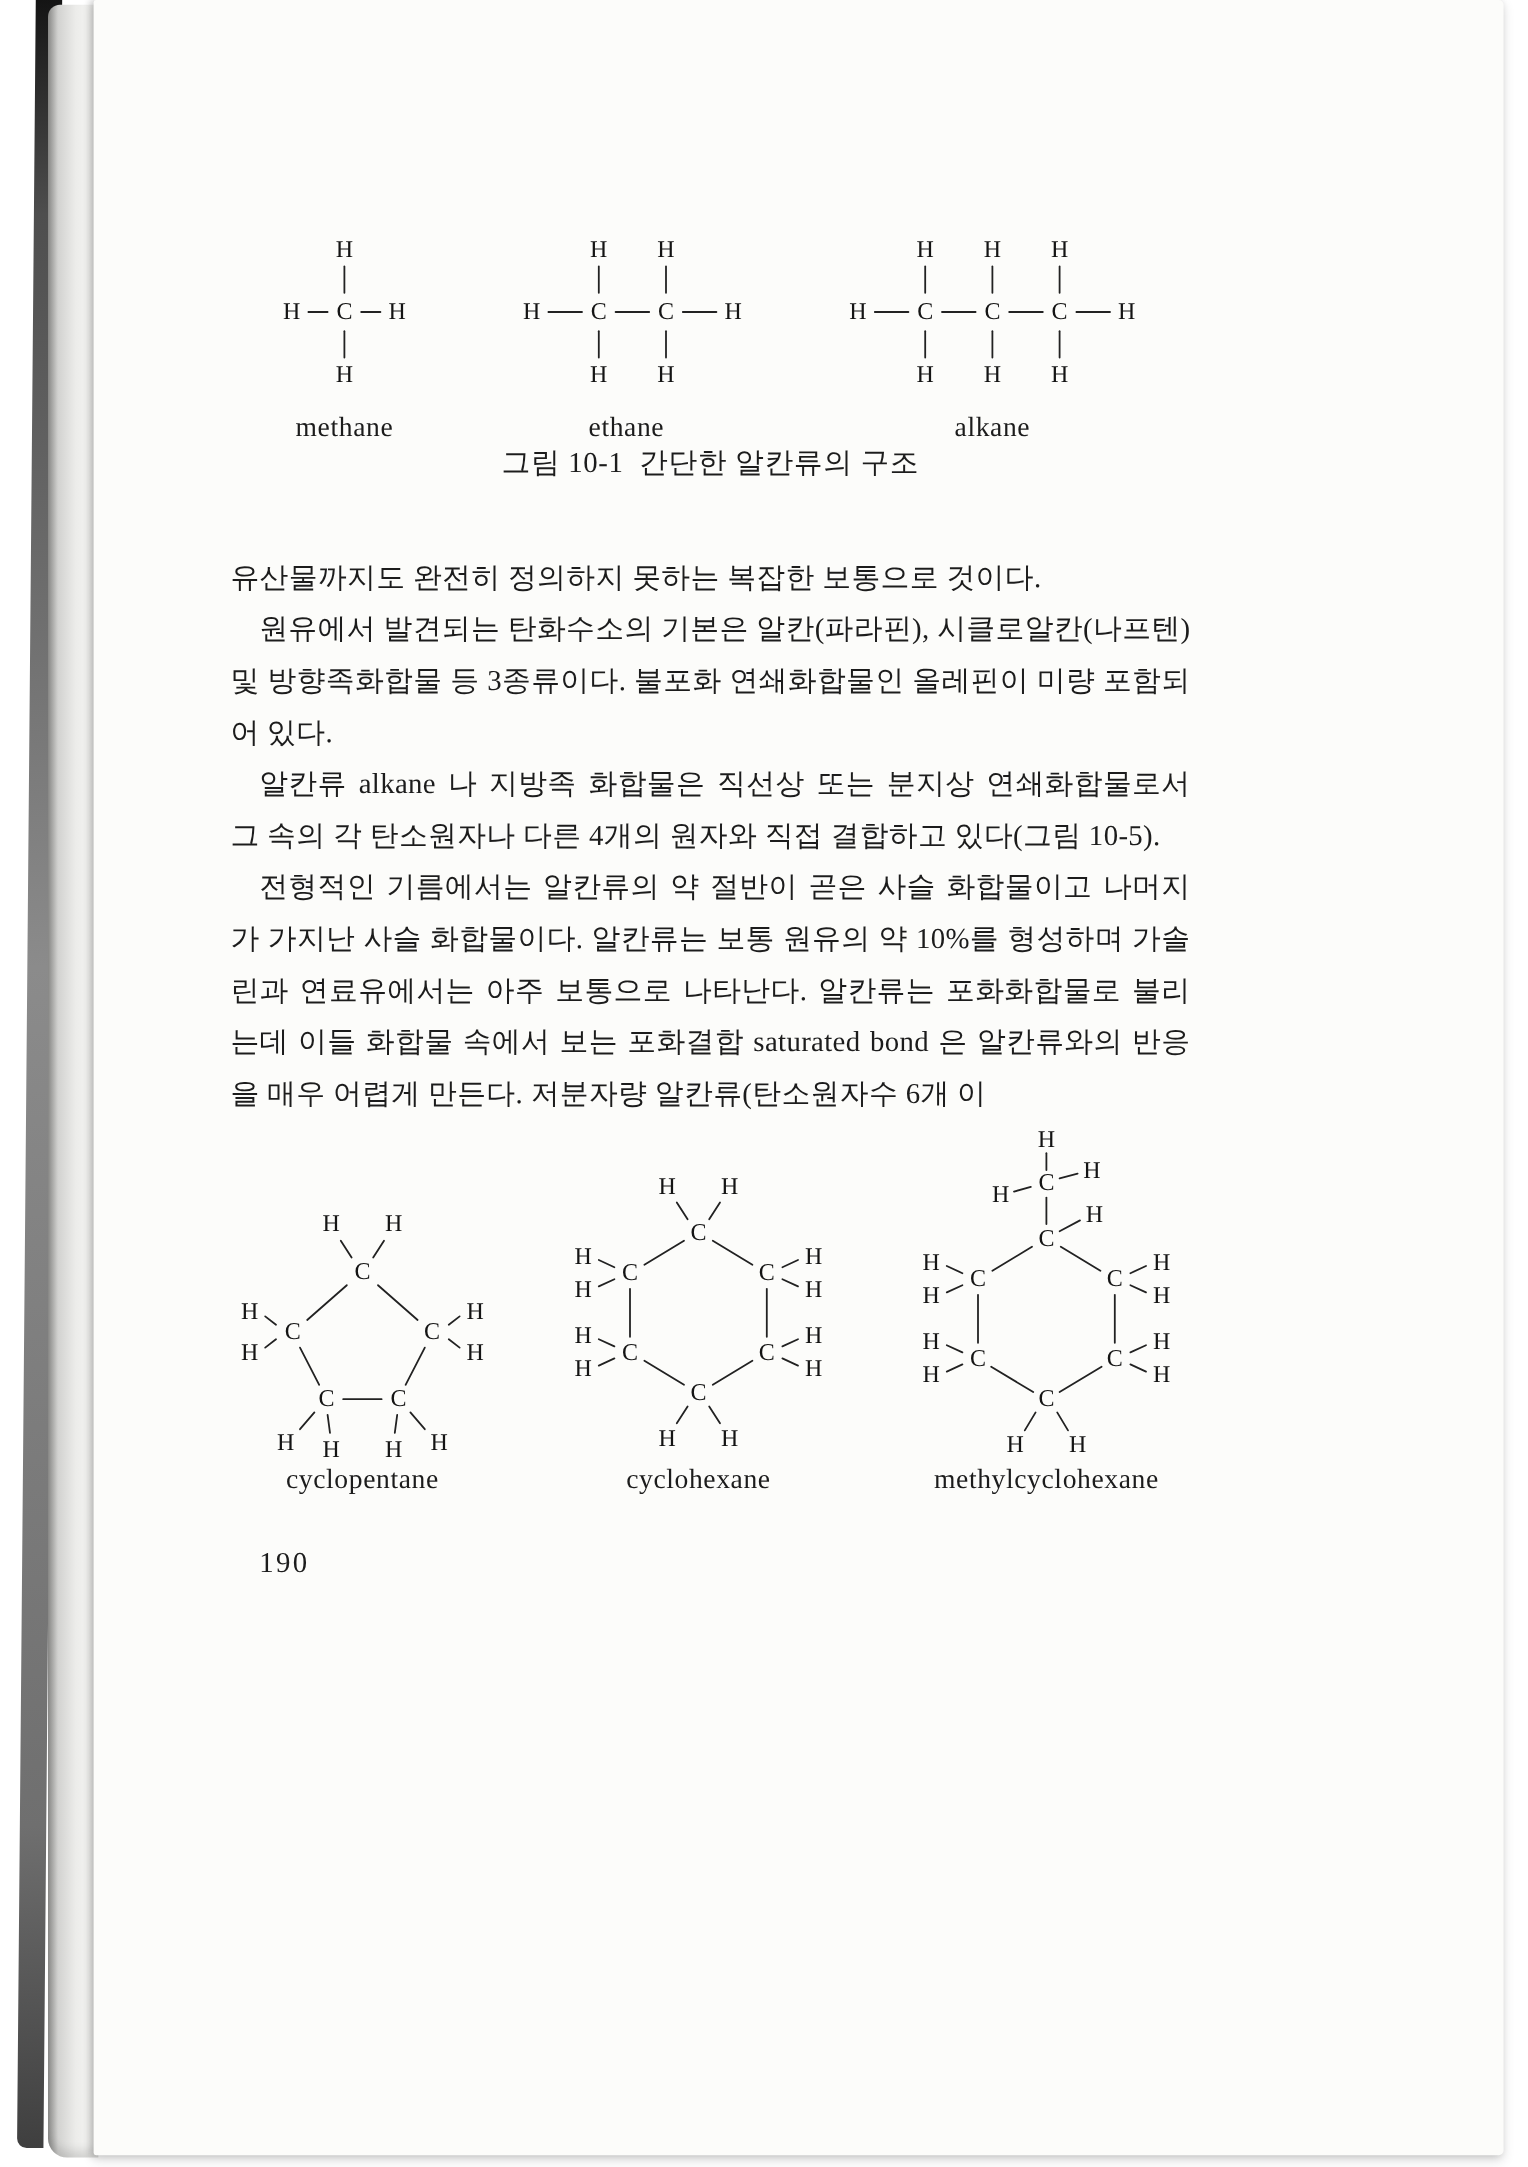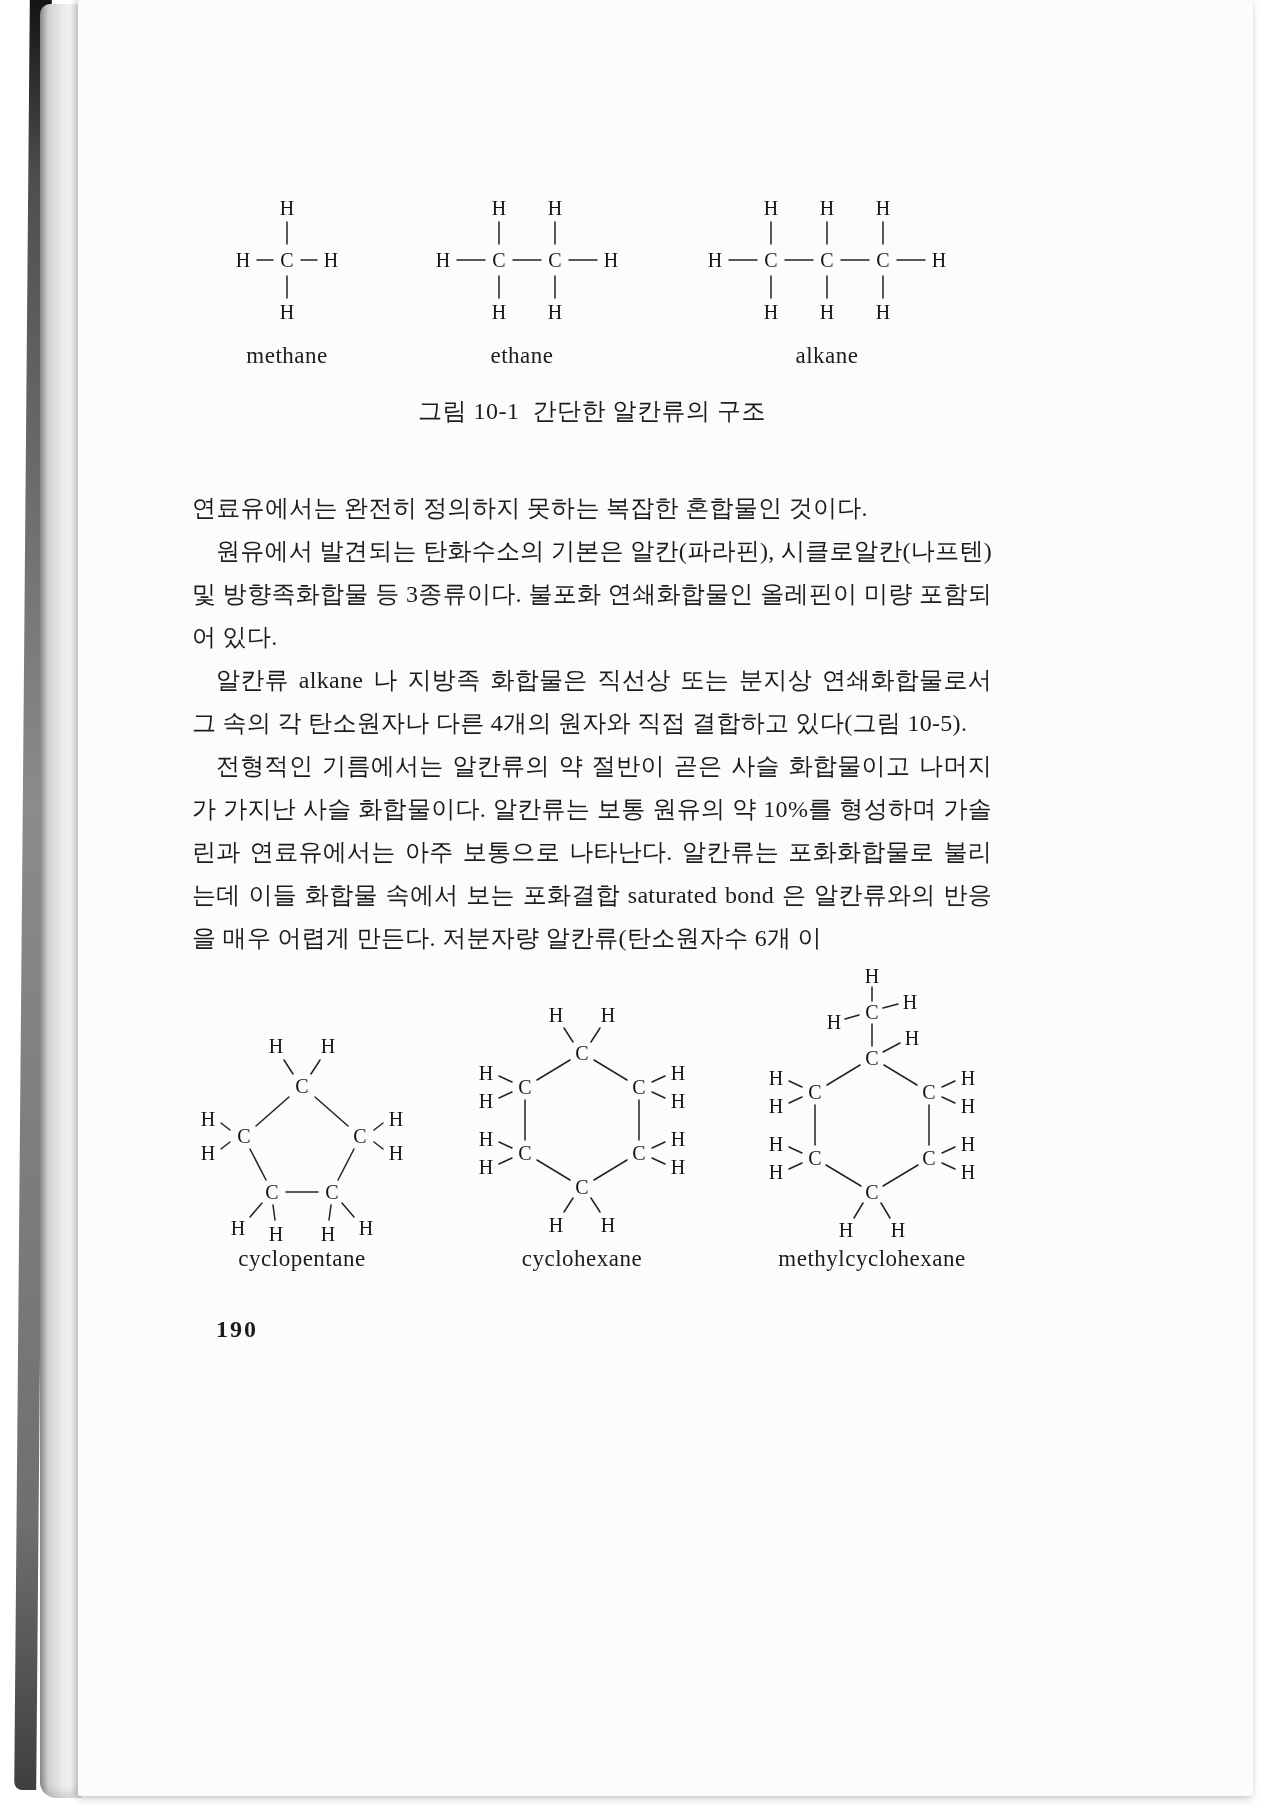--- a/index.html
+++ b/index.html
@@ -50,42 +50,41 @@
   .molecule svg line { stroke:#222; stroke-width:1.5; stroke-linecap:round; }
   .molecule svg text {
     font-family:"Liberation Serif","DejaVu Serif",serif;
     font-size:20px; fill:#141414;
     text-anchor:middle; dominant-baseline:central;
   }
 
   .fig-caption {
     text-align:center;
     font-size:24px;
-    margin-top:26px;
     white-space:pre-wrap;
     letter-spacing:.5px;
   }
 
   .body-text {
     width:800px;
     margin-top:60px;
     font-size:24px;
     line-height:43px;
     text-align:justify;
     letter-spacing:.3px;
   }
   .body-text p { margin:0; }
   .body-text p.indent { text-indent:1em; }
 
   .fig2-wrap { margin-top:26px; }
 
   .page-number {
     margin:44px 0 0 24px;
     font-size:24px;
-    font-weight:700;
+    font-weight:400;
     letter-spacing:2px;
   }
 </style>
 </head>
 <body>
 
 <div class="scan-bg">
   <div class="spine-edge"></div>
   <div class="page-stack"></div>
   <div class="page">
@@ -151,21 +150,21 @@
                 <text x="150" y="140">H</text>
                 <text x="206" y="140">H</text>
               </svg>
               <div class="mol-label">alkane</div>
             </div>
           </div>
         <figcaption class="fig-caption">그림 10-1  간단한 알칸류의 구조</figcaption>
       </figure>
 
       <div class="body-text" id="body-text">
-          <p class="">연료유에서는 완전히 정의하지 못하는 복잡한 혼합물인 것이다.</p>
+          <p class="">유산물까지도 완전히 정의하지 못하는 복잡한 보통으로 것이다.</p>
           <p class="indent">원유에서 발견되는 탄화수소의 기본은 알칸(파라핀), 시클로알칸(나프텐) 및 방향족화합물 등 3종류이다. 불포화 연쇄화합물인 올레핀이 미량 포함되어 있다.</p>
           <p class="indent">알칸류 alkane 나 지방족 화합물은 직선상 또는 분지상 연쇄화합물로서 그 속의 각 탄소원자나 다른 4개의 원자와 직접 결합하고 있다(그림 10-5).</p>
           <p class="indent">전형적인 기름에서는 알칸류의 약 절반이 곧은 사슬 화합물이고 나머지가 가지난 사슬 화합물이다. 알칸류는 보통 원유의 약 10%를 형성하며 가솔린과 연료유에서는 아주 보통으로 나타난다. 알칸류는 포화화합물로 불리는데 이들 화합물 속에서 보는 포화결합 saturated bond 은 알칸류와의 반응을 매우 어렵게 만든다. 저분자량 알칸류(탄소원자수 6개 이</p>
         </div>
 
       <figure class="fig fig2-wrap">
         <div class="mol-row mol-row2" id="fig2-mols">
             <div class="molecule">
               <svg width="220" height="225" viewBox="0 0 220 225">
                 <line x1="97" y1="77" x2="64" y2="106"></line>

